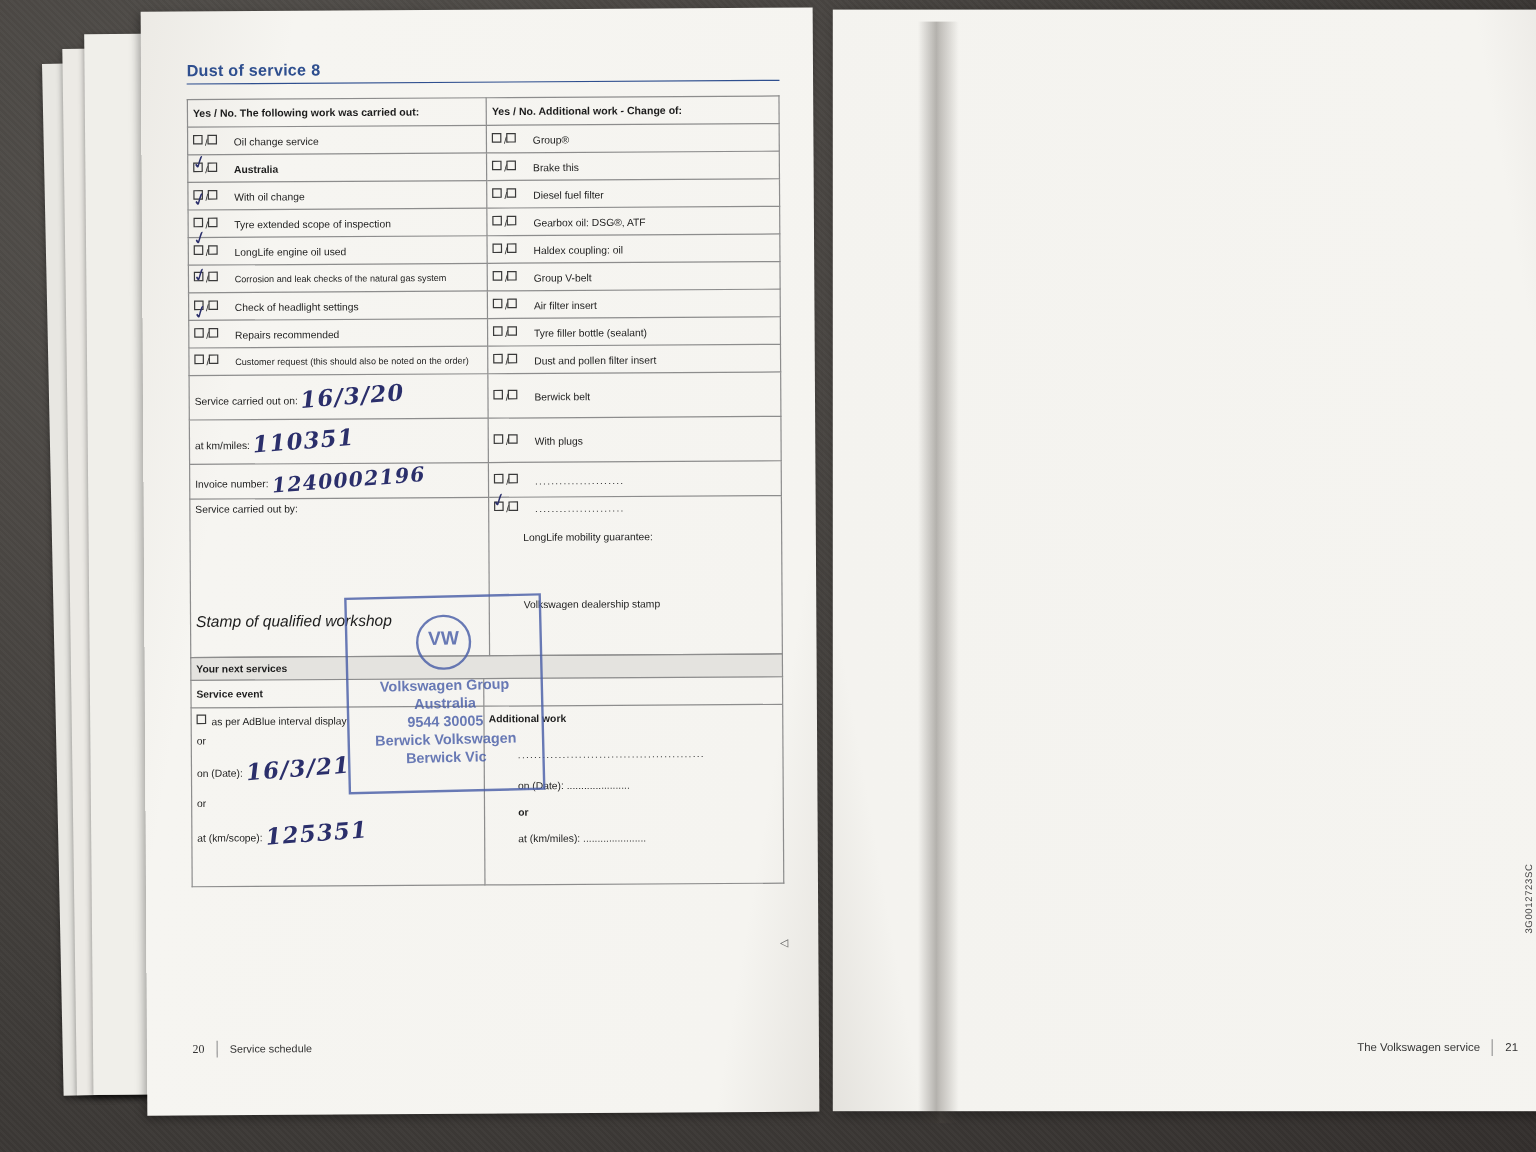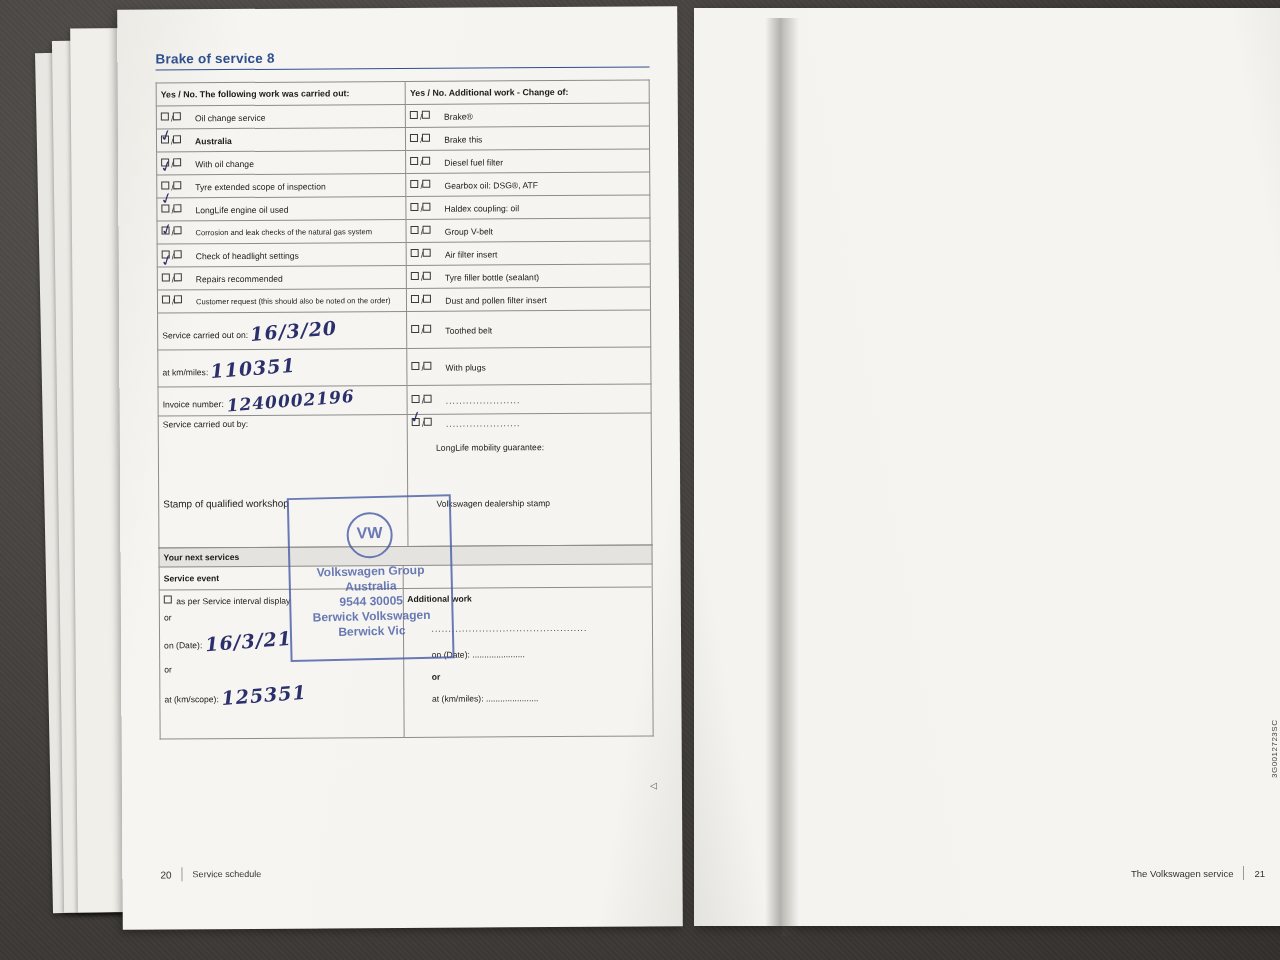--- a/index.html
+++ b/index.html
@@ -61,21 +61,21 @@
   .colL{width:248px;}
   .colR{width:246px;}
   .dots{color:#333;letter-spacing:1px;}
   .sm{font-size:7.6px;line-height:1.15;}
   .nexthdr{background:#e4e3df;font-weight:bold;font-size:8.6px;}
   .sub-hdr{font-weight:bold;font-size:8.6px;}
   .foot-left{
     position:absolute;left:38px;bottom:48px;width:500px;font-size:9px;color:#333;
     display:flex;align-items:center;gap:10px;
   }
-  .foot-left .pn{font-size:10px;color:#333;}
+  .foot-left .pn{font-size:10px;color:#333;font-family:Liberation Serif, serif;}
   .foot-left .vl{width:1px;height:14px;background:#9a9a9a;}
   
   .hw{
     font-family:"DejaVu Serif", serif;
     color:#2b2f6b;
     font-style:italic;
     font-size:19px;
     letter-spacing:1px;
     transform:rotate(-4deg);
     display:inline-block;
@@ -127,34 +127,34 @@
 <div class="stack" style="left:74px;top:28px;width:120px;height:884px;transform:rotate(-0.5deg);background:#f0efea;"></div>
 <div class="stack" style="left:1140px;top:30px;width:120px;height:890px;transform:rotate(0.4deg);background:#eceae6;"></div>
 
 <div class="book">
 
   <div class="page page-left">
 
     <div class="lp">
 
       <div class="proof-title">
-        <span>Brake of service</span>
+        <span>Dust of service</span>
         <span class="num">8</span>
       </div>
 
       <table class="tbl">
         <tbody>
             <tr class="hdr">
           <td class="colL">Yes / No. The following work was carried out:</td>
           <td class="colR">Yes / No. Additional work - Change of:</td>
         </tr>
 
         <tr>
           <td><span class="cb-pair"><span class="cbx"></span>/<span class="cbx"></span></span><span>Oil change service</span></td>
-          <td><span class="cb-pair"><span class="cbx"></span>/<span class="cbx"></span></span><span>Brake®</span></td>
+          <td><span class="cb-pair"><span class="cbx"></span>/<span class="cbx"></span></span><span>Group®</span></td>
         </tr>
         <tr>
           <td><span class="cb-pair"><span class="cbx"></span>/<span class="cbx"></span></span><b>Australia</b></td>
           <td><span class="cb-pair"><span class="cbx"></span>/<span class="cbx"></span></span><span>Brake this</span></td>
         </tr>
         <tr>
           <td><span class="cb-pair"><span class="cbx"></span>/<span class="cbx"></span></span><span>With oil change</span></td>
           <td><span class="cb-pair"><span class="cbx"></span>/<span class="cbx"></span></span><span>Diesel fuel filter</span></td>
         </tr>
         <tr>
@@ -180,41 +180,41 @@
         <tr>
           <td class="sm"><span class="cb-pair"><span class="cbx"></span>/<span class="cbx"></span></span><span>Customer request (this should also be noted on the order)</span></td>
           <td><span class="cb-pair"><span class="cbx"></span>/<span class="cbx"></span></span><span>Dust and pollen filter insert</span></td>
         </tr>
 
         <tr>
           <td style="height:30px;">
             <span>Service carried out on:</span>
             <span class="hw">16/3/20</span>
           </td>
-          <td><span class="cb-pair"><span class="cbx"></span>/<span class="cbx"></span></span><span>Toothed belt</span></td>
+          <td><span class="cb-pair"><span class="cbx"></span>/<span class="cbx"></span></span><span>Berwick belt</span></td>
         </tr>
         <tr>
           <td style="height:30px;">
             <span>at km/miles:</span>
             <span class="hw">110351</span>
           </td>
           <td><span class="cb-pair"><span class="cbx"></span>/<span class="cbx"></span></span><span>With plugs</span></td>
         </tr>
         <tr>
           <td style="height:22px;">
             <span>Invoice number:</span>
             <span class="hw sm2">1240002196</span>
           </td>
           <td><span class="cb-pair"><span class="cbx"></span>/<span class="cbx"></span></span><span class="dots">......................</span></td>
         </tr>
         <tr>
           <td style="height:125px;vertical-align:top;">
             <div>Service carried out by:</div>
             <div style="position:relative;height:96px;">
-              <div style="position:absolute;bottom:16px;left:0;font-size:10px;">Stamp of qualified workshop</div>
+              <div style="position:absolute;bottom:0;left:0;font-size:13px;font-style:italic;">Stamp of qualified workshop</div>
             </div>
           </td>
           <td style="height:125px;vertical-align:top;">
             <div style="margin-bottom:2px;"><span class="cb-pair"><span class="cbx"></span>/<span class="cbx"></span></span><span class="dots">......................</span></div>
             <div style="margin:14px 0 0 24px;">LongLife mobility guarantee:</div>
             <div style="margin:46px 0 0 24px;">Volkswagen dealership stamp</div>
           </td>
         </tr>
       </tbody>
         </table>
@@ -225,21 +225,21 @@
           <td colspan="2" class="nexthdr" style="height:12px;">Your next services</td>
         </tr>
         <tr>
           <td class="colL sub-hdr">Service event</td>
           <td class="colR sub-hdr" style="border-bottom:none;"></td>
         </tr>
         <tr>
           <td class="colL" style="height:140px;vertical-align:top;padding-top:5px;">
             <div>
               <span class="cbx"></span>
-              <span>as per Service interval display</span>
+              <span>as per AdBlue interval display</span>
             </div>
             <div style="margin-top:6px;">or</div>
             <div style="margin-top:8px;">
               <span>on (Date):</span>
               <span class="hw">16/3/21</span>
             </div>
             <div style="margin-top:12px;">or</div>
             <div style="margin-top:10px;">
               <span>at (km/scope):</span>
               <span class="hw">125351</span>

